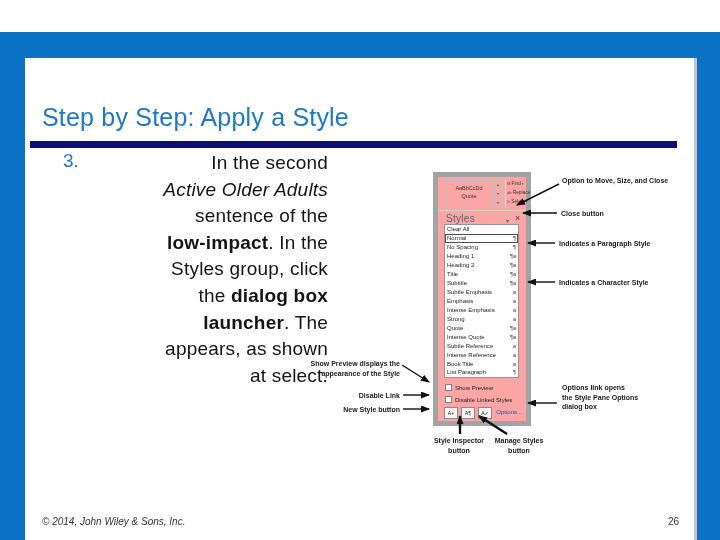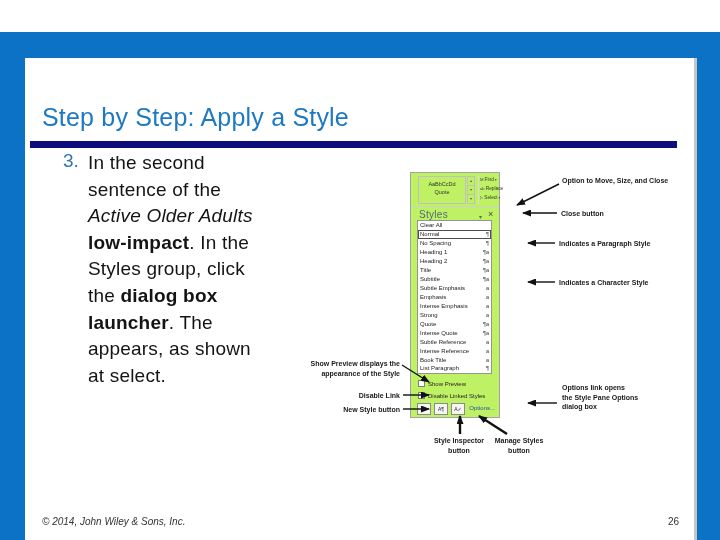--- a/index.html
+++ b/index.html
@@ -3,26 +3,26 @@
 <meta charset="utf-8">
 <style>
   html,body{margin:0;padding:0;}
   body{font-family:"Liberation Sans", sans-serif;}
   .stage{position:relative;width:720px;height:540px;background:#0b72c5;overflow:hidden;margin-top:32px;}
   .slide{position:absolute;left:25px;top:26px;width:669px;height:484px;background:#ffffff;
          border-right:3px solid #c6c6c6;border-bottom:2px solid #cfcfcf;}
   .title{position:absolute;left:42px;top:71px;font-size:25px;color:#1d79c2;letter-spacing:0.2px;white-space:nowrap;}
   .rule{position:absolute;left:30px;top:109px;width:647px;height:7px;background:#0c0c7a;}
   .step-num{position:absolute;left:63px;top:118px;font-size:19px;color:#2e74b7;}
-  .step-text{position:absolute;left:88px;top:118px;width:240px;font-size:19px;line-height:26.6px;color:#141414;letter-spacing:0.2px;}
+  .step-text{position:absolute;left:88px;top:118px;width:240px;font-size:19px;line-height:26.6px;color:#141414;letter-spacing:0.2px;text-align:right;}
   .step-text .s-i{font-style:italic;}
   .step-text .s-b{font-weight:bold;}
 
   
-  .fig{position:absolute;left:410px;top:140px;width:88px;height:244px;background:#bef264;border:1px solid #a3a3a3;}
+  .fig{position:absolute;left:433px;top:140px;width:88px;height:244px;background:#fca5a5;border:5px solid #a3a3a3;}
   .ribbon{position:absolute;left:0;top:0;width:100%;height:33px;border-bottom:1px solid #cfcfcf;}
   .gal{position:absolute;left:7px;top:3px;width:46px;height:26px;border:1px solid #c0c0c0;text-align:center;color:#333;}
   .gal-prev{font-size:5.5px;margin-top:4px;}
   .gal-label{font-size:5.5px;margin-top:2px;}
   .spin{position:absolute;left:56px;top:3px;width:8px;height:26px;display:flex;flex-direction:column;}
   .spin div{flex:1;border:1px solid #c0c0c0;margin-top:-1px;font-size:4px;line-height:8px;text-align:center;color:#555;}
   .spin div:first-child{margin-top:0;}
   .rdiv{position:absolute;left:67px;top:2px;height:29px;border-left:1px solid #dcdcdc;}
   .editing{position:absolute;left:69px;top:4px;width:19px;}
   .ed-row{height:9px;font-size:4.8px;color:#333;white-space:nowrap;}
@@ -59,22 +59,22 @@
 
 <div class="stage">
   <div class="slide"></div>
 
   <div class="title">Step by Step: Apply a Style</div>
   <div class="rule"></div>
 
   <div class="step-num">3.</div>
   <div class="step-text" id="step-text">
       <div><span class="s-n">In the second</span></div>
+      <div><span class="s-i">Active Older Adults</span></div>
       <div><span class="s-n">sentence of the</span></div>
-      <div><span class="s-i">Active Older Adults</span></div>
       <div><span class="s-b">low-impact</span><span class="s-n">. In the</span></div>
       <div><span class="s-n">Styles group, click</span></div>
       <div><span class="s-n">the </span><span class="s-b">dialog box</span></div>
       <div><span class="s-b">launcher</span><span class="s-n">. The</span></div>
       <div><span class="s-n">appears, as shown</span></div>
       <div><span class="s-n">at select.</span></div>
     </div>
 
   <div class="fig">
     <div class="ribbon">

